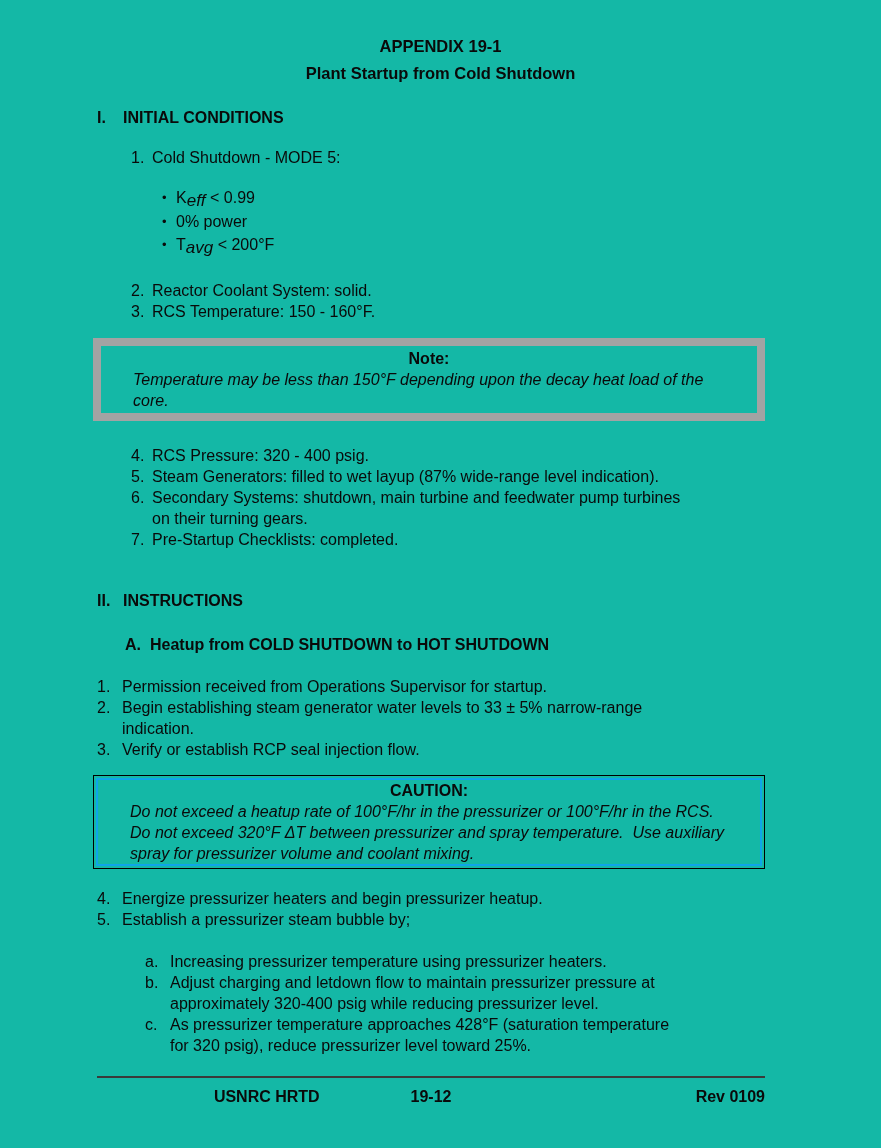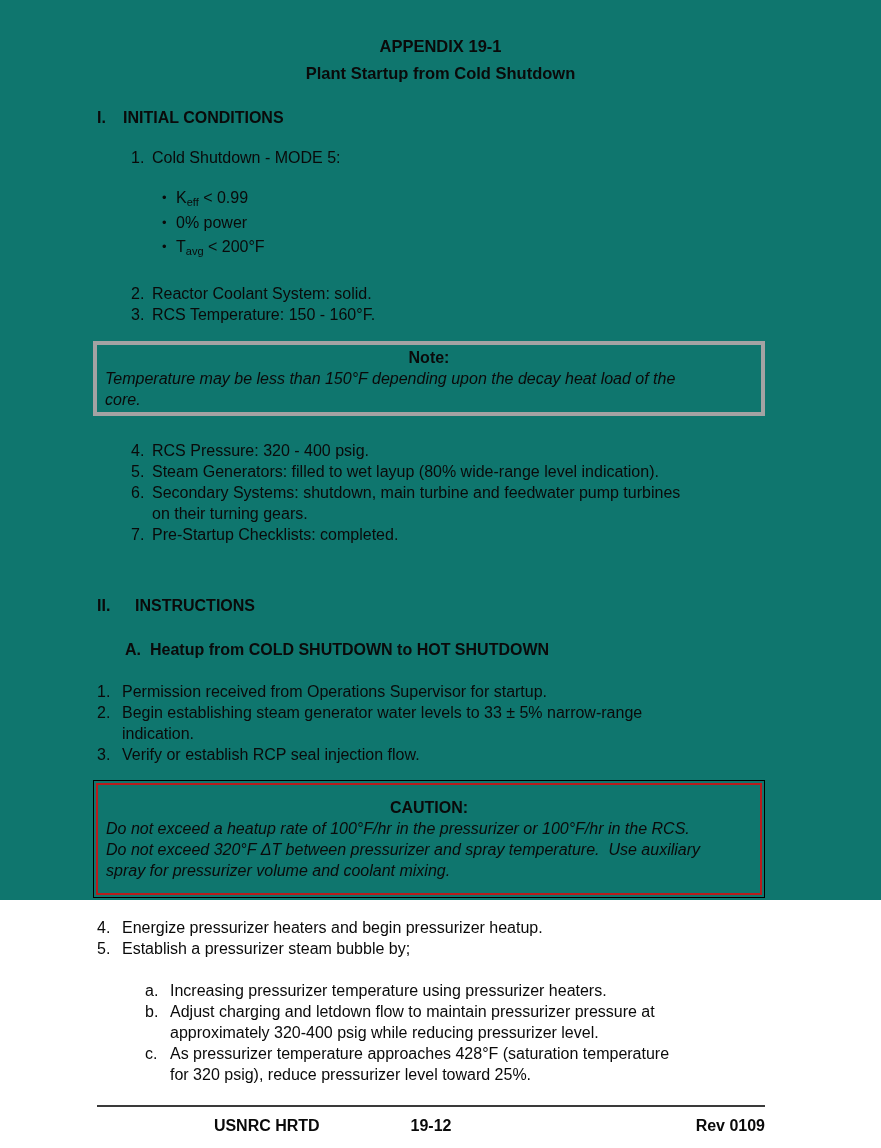--- a/index.html
+++ b/index.html
@@ -3,71 +3,71 @@
 <meta charset="utf-8">
 <style>
   * { margin: 0; padding: 0; box-sizing: border-box; }
   html, body { background: #ffffff; }
   body {
     width: 881px; height: 1148px;
     font-family: "Liberation Sans", "DejaVu Sans", sans-serif;
     font-size: 16px; line-height: 21px; color: #0a0a0a;
     overflow: hidden;
   }
-  .page { position: relative; width: 881px; height: 900px; background: #0f766e; }
+  .page { position: relative; width: 881px; height: 1148px; background: #14b8a6; }
 
   .title { padding-top: 33px; text-align: center; font-weight: bold; font-size: 16.5px; line-height: 27px; }
 
   .content { margin-left: 97px; width: 668px; }
 
   .sec-heading { display: flex; font-weight: bold; }
   .sec-num { flex: 0 0 26px; }
 
   .li { display: flex; }
   .li .num { flex: 0 0 21px; }
   .li .txt { flex: 1; }
 
   .lvl-a { margin-left: 34px; }            
   .lvl-top .num { flex: 0 0 25px; }        
   .sub-abc { margin-left: 48px; }          
   .sub-abc .num { flex: 0 0 25px; }
 
   .bullets { margin-left: 65px; line-height: 20.5px; }
   .bullets .num { flex: 0 0 14px; font-size: 13px; }
-  .subsc { font-size: 11px; vertical-align: -3px; }
+  .subsc { font-size: 17px; vertical-align: -3px; font-style: italic; }
 
   .a-heading { display: flex; font-weight: bold; margin-left: 28px; }
   .a-heading .num { flex: 0 0 25px; }
 
   .note-box {
     margin-left: -4px; width: 672px;
-    border: 4px solid #a3a3a3;
+    border: 8px solid #a3a3a3;
     padding: 2px 8px;
   }
   .caution-outer {
     margin-left: -4px; width: 672px;
     border: 1px solid #000; padding: 2px;
   }
-  .caution-inner { border: 2px solid #b91c1c; padding: 12px 8px; }
+  .caution-inner { border: 2px solid #0ea5e9; padding: 0 8px; }
   .box-heading { text-align: center; font-weight: bold; }
-  .box-body { font-style: italic; white-space: pre-wrap; }
+  .box-body { font-style: italic; white-space: pre-wrap; margin-left: 24px; }
 
   .multiline { white-space: pre-wrap; }
 
   .footer-rule { margin-top: 20px; width: 668px; height: 0; border-top: 2px solid #3a3a3a; }
   .footer-row { display: flex; margin-top: 8px; font-weight: bold; }
   .footer-row .f-left { flex: 1; text-align: right; }
   .footer-row .f-center { flex: 1; text-align: center; }
   .footer-row .f-right { flex: 1; text-align: right; }
 
   
   .mt-15 { margin-top: 15px; } .mt-16 { margin-top: 16px; }
   .mt-19 { margin-top: 19px; } .mt-20 { margin-top: 20px; }
   .mt-21 { margin-top: 21px; } .mt-23 { margin-top: 23px; }
-  .mt-24 { margin-top: 24px; } .mt-34 { margin-top: 50px; gap: 12px; }
+  .mt-24 { margin-top: 24px; } .mt-34 { margin-top: 40px; }
 </style>
 </head>
 <body>
 
 <div class="page">
 
   <div class="title">
     <div>APPENDIX 19-1</div>
     <div>Plant Startup from Cold Shutdown</div>
   </div>
@@ -113,21 +113,21 @@
       <div class="box-body">Temperature may be less than 150°F depending upon the decay heat load of the
 core.</div>
     </div>
 
     <div class="li lvl-a mt-24">
       <span class="num">4.</span>
       <span class="txt">RCS Pressure: 320 - 400 psig.</span>
     </div>
     <div class="li lvl-a">
       <span class="num">5.</span>
-      <span class="txt">Steam Generators: filled to wet layup (80% wide-range level indication).</span>
+      <span class="txt">Steam Generators: filled to wet layup (87% wide-range level indication).</span>
     </div>
     <div class="li lvl-a">
       <span class="num">6.</span>
       <span class="txt multiline">Secondary Systems: shutdown, main turbine and feedwater pump turbines
 on their turning gears.</span>
     </div>
     <div class="li lvl-a">
       <span class="num">7.</span>
       <span class="txt">Pre-Startup Checklists: completed.</span>
     </div>

